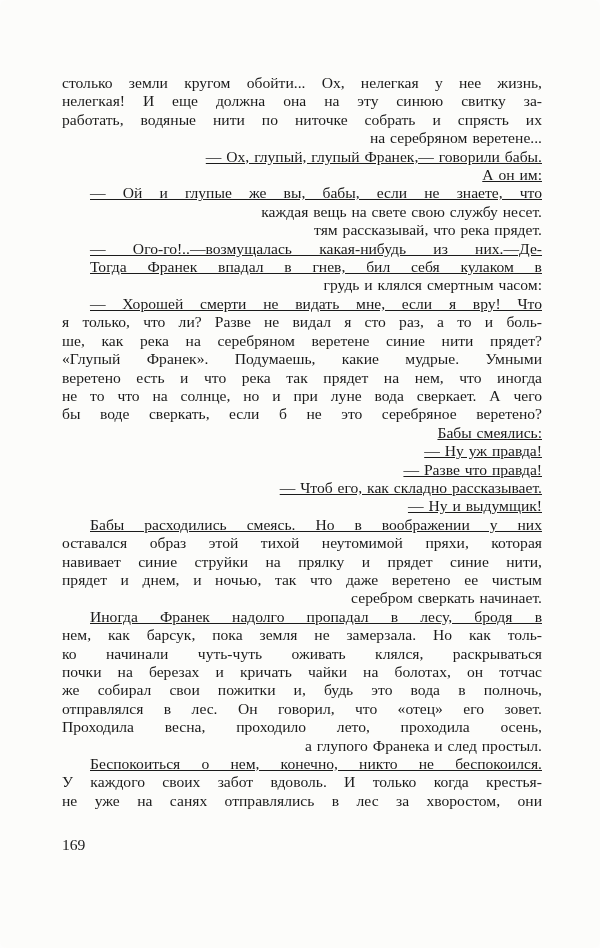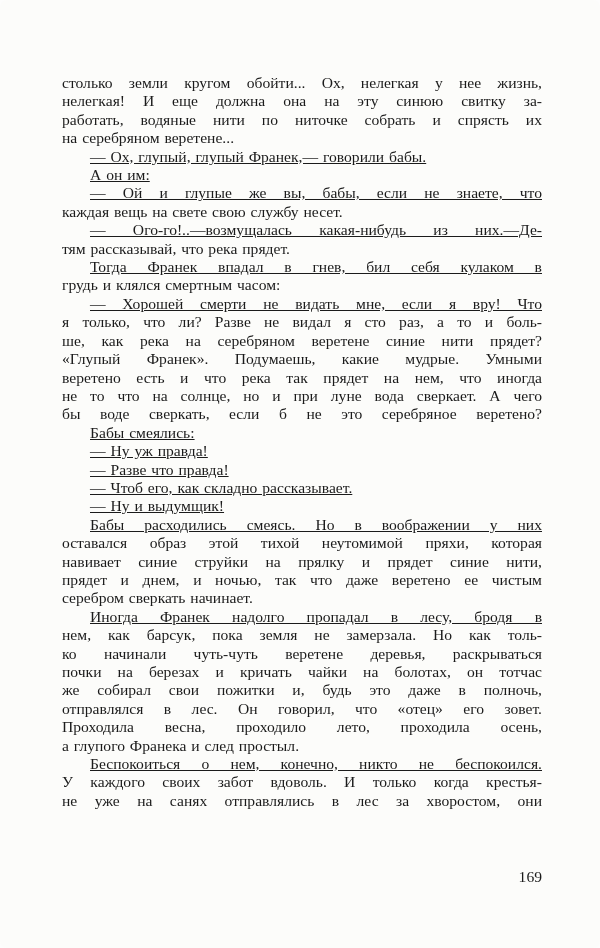--- a/index.html
+++ b/index.html
@@ -23,56 +23,56 @@
     position: absolute;
     left: 62px;
     top: 74px;
     width: 480px;
   }
   .ln {
     font-size: 15.6px;
     line-height: 18.4px;
     white-space: normal;
     word-spacing: 1px;
-    text-align: left;
+    text-align: right;
   }
   .ln.just {
     text-align: justify;
     text-align-last: justify;
     text-justify: inter-word;
   }
   .ln.ind {
     text-indent: 28px;
     text-decoration: underline;
   }
   .page-number {
     position: absolute;
     left: 62px;
-    top: 868px;
+    top: 836px;
     width: 480px;
-    text-align: right;
+    text-align: left;
     font-size: 15.6px;
     line-height: 18.4px;
   }
 </style>
 </head>
 <body>
 
 <div class="page">
   <div class="text-block">
       <div class="ln just">столько земли кругом обойти... Ох, нелегкая у нее жизнь,</div>
       <div class="ln just">нелегкая! И еще должна она на эту синюю свитку за-</div>
       <div class="ln just">работать, водяные нити по ниточке собрать и спрясть их</div>
       <div class="ln">на серебряном веретене...</div>
       <div class="ln ind">— Ох, глупый, глупый Франек,— говорили бабы.</div>
       <div class="ln ind">А он им:</div>
       <div class="ln ind just">— Ой и глупые же вы, бабы, если не знаете, что</div>
       <div class="ln">каждая вещь на свете свою службу несет.</div>
+      <div class="ln">тям рассказывай, что река прядет.</div>
       <div class="ln ind just">— Ого-го!..—возмущалась какая-нибудь из них.—Де-</div>
-      <div class="ln">тям рассказывай, что река прядет.</div>
       <div class="ln ind just">Тогда Франек впадал в гнев, бил себя кулаком в</div>
       <div class="ln">грудь и клялся смертным часом:</div>
       <div class="ln ind just">— Хорошей смерти не видать мне, если я вру! Что</div>
       <div class="ln just">я только, что ли? Разве не видал я сто раз, а то и боль-</div>
       <div class="ln just">ше, как река на серебряном веретене синие нити прядет?</div>
       <div class="ln just">«Глупый Франек». Подумаешь, какие мудрые. Умными</div>
       <div class="ln just">веретено есть и что река так прядет на нем, что иногда</div>
       <div class="ln just">не то что на солнце, но и при луне вода сверкает. А чего</div>
       <div class="ln just">бы воде сверкать, если б не это серебряное веретено?</div>
       <div class="ln ind">Бабы смеялись:</div>
@@ -80,23 +80,23 @@
       <div class="ln ind">— Разве что правда!</div>
       <div class="ln ind">— Чтоб его, как складно рассказывает.</div>
       <div class="ln ind">— Ну и выдумщик!</div>
       <div class="ln ind just">Бабы расходились смеясь. Но в воображении у них</div>
       <div class="ln just">оставался образ этой тихой неутомимой пряхи, которая</div>
       <div class="ln just">навивает синие струйки на прялку и прядет синие нити,</div>
       <div class="ln just">прядет и днем, и ночью, так что даже веретено ее чистым</div>
       <div class="ln">серебром сверкать начинает.</div>
       <div class="ln ind just">Иногда Франек надолго пропадал в лесу, бродя в</div>
       <div class="ln just">нем, как барсук, пока земля не замерзала. Но как толь-</div>
-      <div class="ln just">ко начинали чуть-чуть веретене деревья, раскрываться</div>
+      <div class="ln just">ко начинали чуть-чуть оживать клялся, раскрываться</div>
       <div class="ln just">почки на березах и кричать чайки на болотах, он тотчас</div>
-      <div class="ln just">же собирал свои пожитки и, будь это даже в полночь,</div>
+      <div class="ln just">же собирал свои пожитки и, будь это вода в полночь,</div>
       <div class="ln just">отправлялся в лес. Он говорил, что «отец» его зовет.</div>
       <div class="ln just">Проходила весна, проходило лето, проходила осень,</div>
       <div class="ln">а глупого Франека и след простыл.</div>
       <div class="ln ind just">Беспокоиться о нем, конечно, никто не беспокоился.</div>
       <div class="ln just">У каждого своих забот вдоволь. И только когда крестья-</div>
       <div class="ln just">не уже на санях отправлялись в лес за хворостом, они</div>
     </div>
   <div class="page-number">169</div>
 </div>
 

